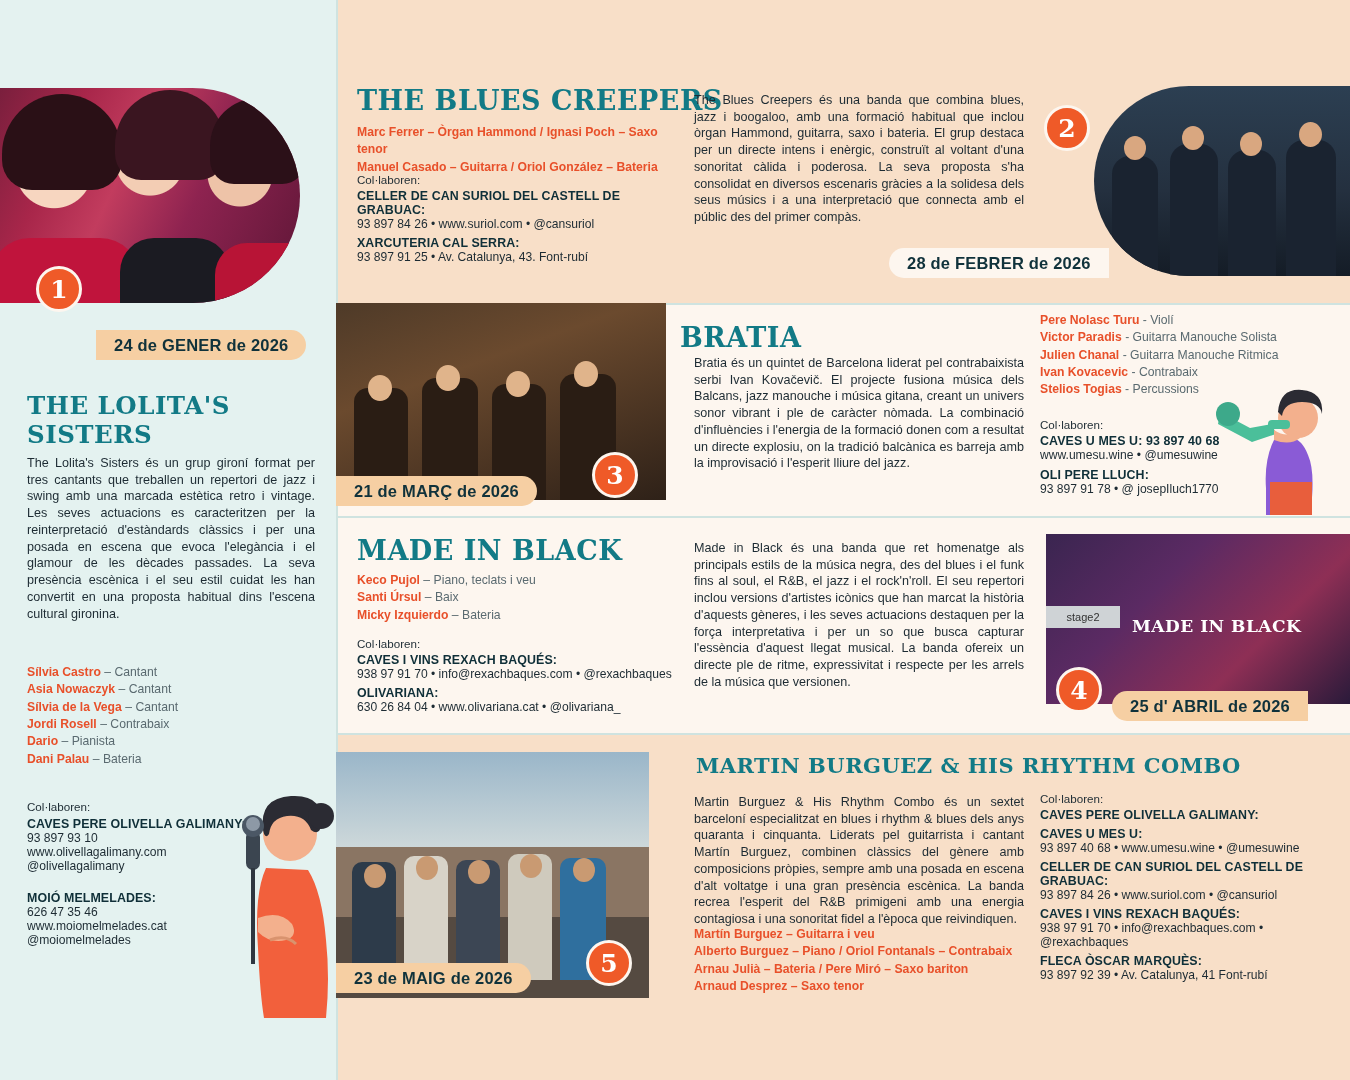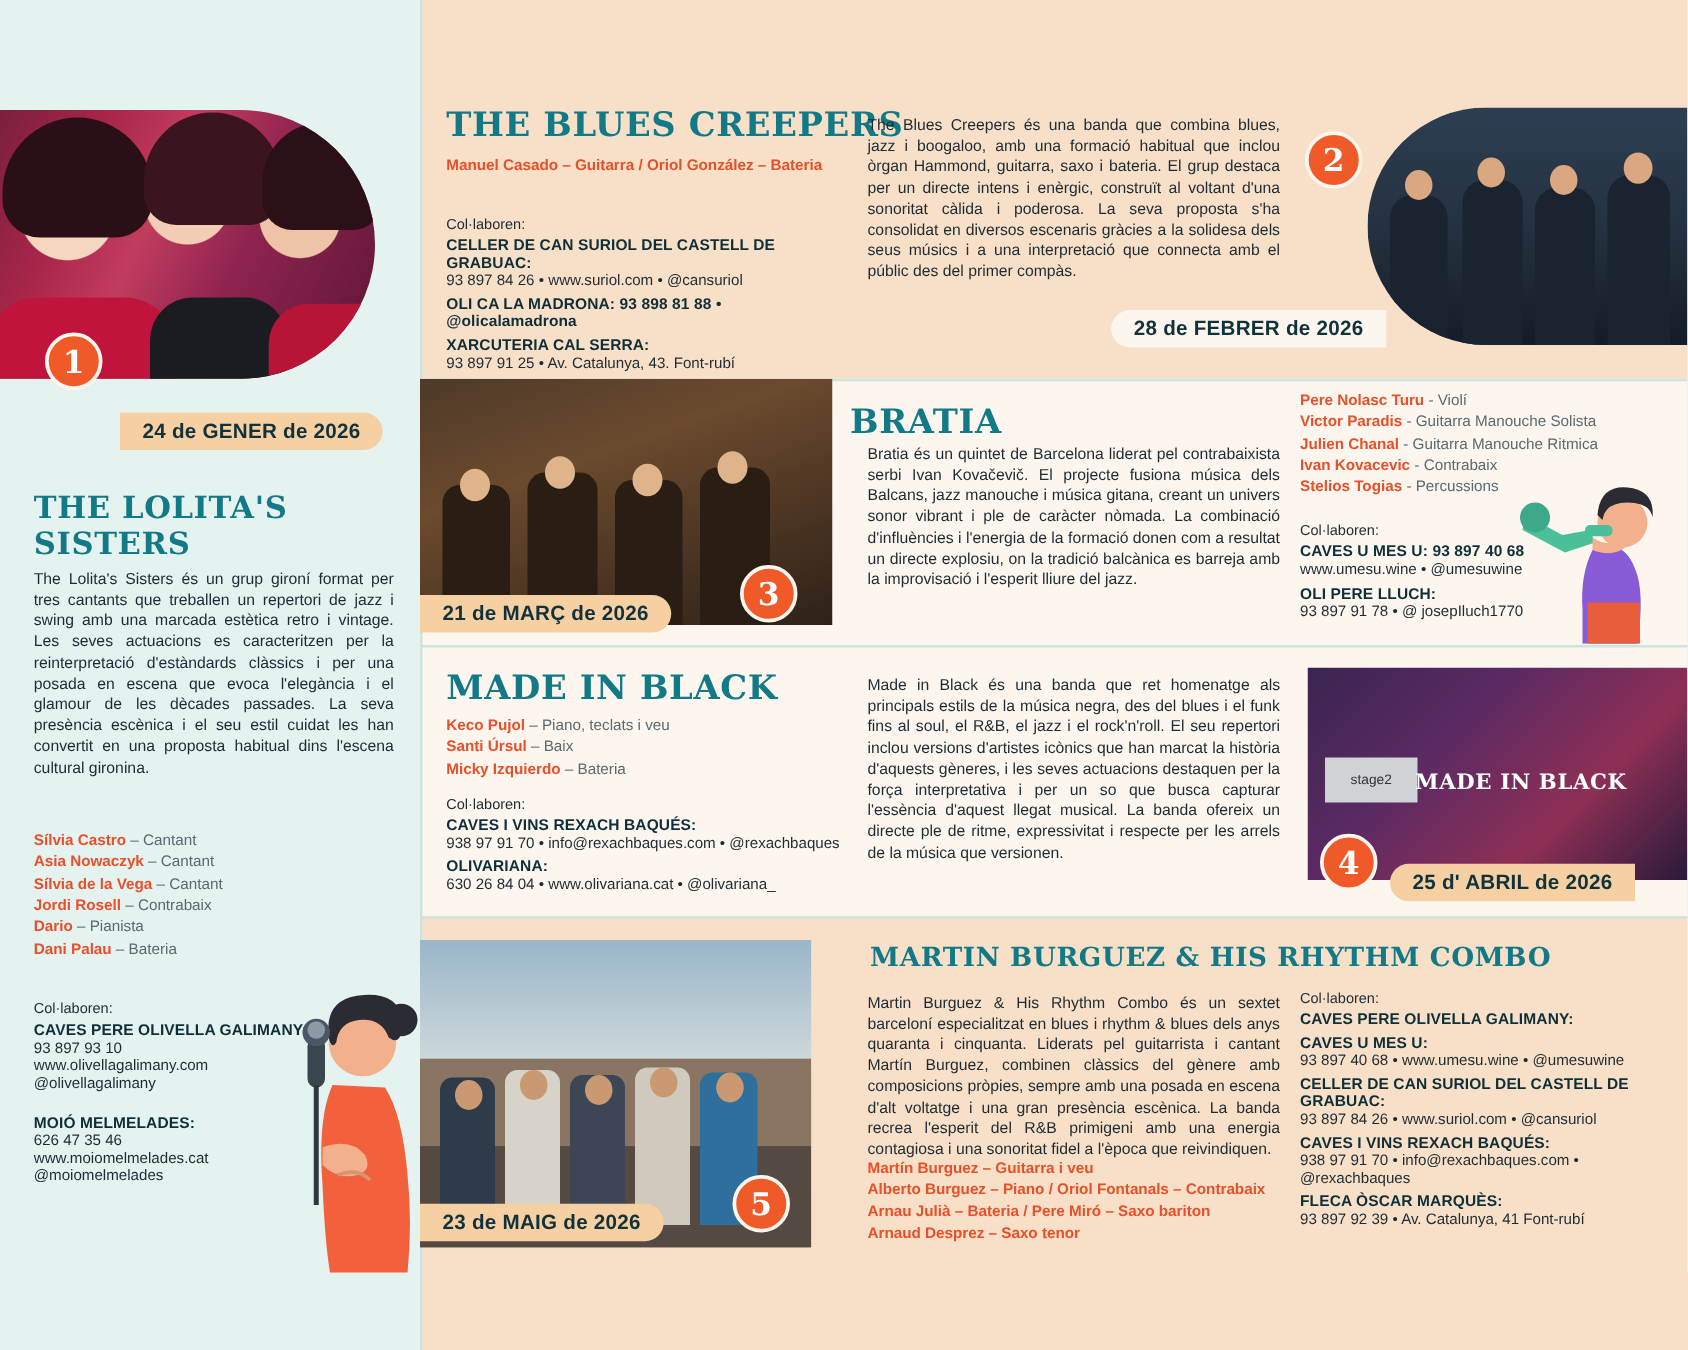--- a/index.html
+++ b/index.html
@@ -125,21 +125,21 @@
   #photo-bratia .hd { position:absolute; border-radius:50%; background:#e0b48b; }
 
   
   #photo-mib { left: 1046px; top: 534px; width: 304px; height: 170px; }
   #photo-mib .fill { background: linear-gradient(135deg,#3a2550 0%,#5b2a63 35%,#8e2f55 68%,#2a1a3a 100%); }
   #photo-mib .banner {
     position:absolute; left: 86px; top: 82px;
     font-family: "DejaVu Serif", serif; font-weight:bold; font-size:17px; color:#fff;
     letter-spacing:.5px;
   }
-  #photo-mib .stagebox { position:absolute; left:14px; top:72px; width:74px; height:36px; background:#cfd3d6; color:#333; font-size:11px; display:flex; align-items:center; justify-content:center; }
+  #photo-mib .stagebox { position:absolute; left:0; top:72px; width:74px; height:22px; background:#cfd3d6; color:#333; font-size:11px; display:flex; align-items:center; justify-content:center; }
 
   
   #photo-martin { left: 336px; top: 752px; width: 313px; height: 246px; }
   #photo-martin .fill { background: linear-gradient(180deg,#8fa9bd 0%,#b9c6cd 42%,#6d5b4d 43%,#4b3f36 100%); }
   #photo-martin .sky { position:absolute; left:0; top:0; width:100%; height:95px; background:linear-gradient(180deg,#9ab6c9,#cdd8da); }
   #photo-martin .wall { position:absolute; left:0; top:95px; width:100%; height:70px; background:#8a7563; }
   #photo-martin .ground { position:absolute; left:0; top:165px; width:100%; height:81px; background:#554a41; }
   #photo-martin .m { position:absolute; bottom:18px; border-radius:10px 10px 0 0; }
   #photo-martin .mh { position:absolute; border-radius:50%; background:#c99a72; }
 
@@ -214,28 +214,28 @@
     <circle cx="25" cy="34" r="7" fill="#8d99a6"></circle>
     <rect x="23" y="78" width="4" height="96" fill="#2f3740"></rect>
     <path d="M30 128 q22 -8 34 6 q6 12 -6 16 q-16 4 -28 -8z" fill="#f3b08d"></path>
     <path d="M42 150 q16 -6 26 4" stroke="#d9936e" stroke-width="3" fill="none"></path>
   </svg>
 </div>
 
 <div class="band-title" style="position:absolute; left:357px; top:85px; font-size:27px;">THE BLUES CREEPERS</div>
 
 <div style="position:absolute; left:357px; top:124px; width:310px;">
+  <div class="member-line" style="font-weight:bold; color:#e8502a;">Marc Ferrer – Òrgan Hammond / Ignasi Poch – Saxo tenor</div>
   <div class="member-line" style="font-weight:bold; color:#e8502a;">Manuel Casado – Guitarra / Oriol González – Bateria</div>
 </div>
 
 <div style="position:absolute; left:357px; top:173px; width:320px;">
   <div class="collab-head">Col·laboren:</div>
   <div class="collab-name" style="margin-top:3px;">CELLER DE CAN SURIOL DEL CASTELL DE GRABUAC:</div>
   <div class="collab-det">93 897 84 26 • www.suriol.com • @cansuriol</div>
-  <div class="collab-name" style="margin-top:5px;">OLI CA LA MADRONA: 93 898 81 88 • @olicalamadrona</div>
   <div class="collab-name" style="margin-top:5px;">XARCUTERIA CAL SERRA:</div>
   <div class="collab-det">93 897 91 25 • Av. Catalunya, 43. Font-rubí</div>
 </div>
 
 <div class="body-text" style="position:absolute; left:694px; top:92px; width:330px;">The Blues Creepers és una banda que combina blues, jazz i boogaloo, amb una formació habitual que inclou òrgan Hammond, guitarra, saxo i bateria. El grup destaca per un directe intens i enèrgic, construït al voltant d'una sonoritat càlida i poderosa. La seva proposta s'ha consolidat en diversos escenaris gràcies a la solidesa dels seus músics i a una interpretació que connecta amb el públic des del primer compàs.</div>
 
 <div class="photo" id="photo-creepers">
   <div class="fill">
     <div class="p" style="left:18px; width:46px; height:120px;"></div>
     <div class="h" style="left:30px; top:50px; width:22px; height:24px;"></div>

